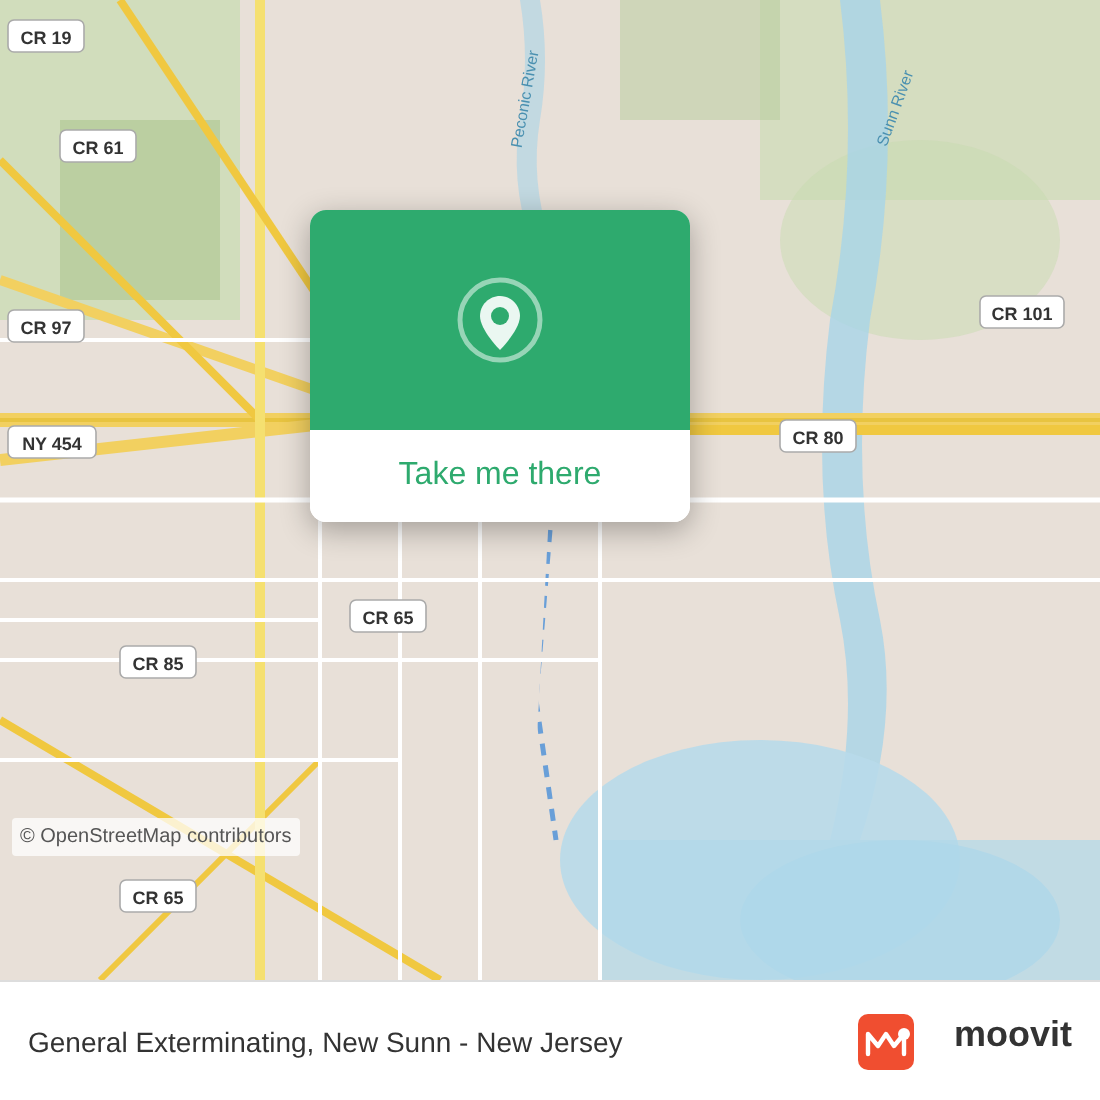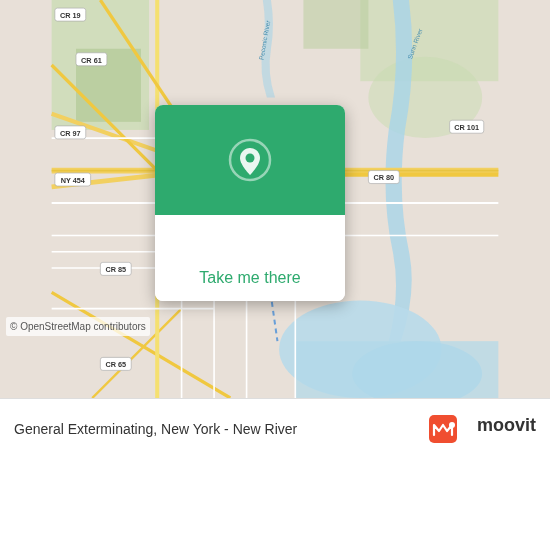--- a/index.html
+++ b/index.html
@@ -7,21 +7,21 @@
     body {
       width: 550px;
       height: 550px;
       overflow: hidden;
       font-family: Arial, sans-serif;
       position: relative;
     }
 
     #map-container {
       width: 550px;
-      height: 398px;
+      height: 490px;
       position: relative;
       overflow: hidden;
       background-color: #e8e0d8;
     }
 
     
     #map-svg {
       width: 100%;
       height: 100%;
       position: absolute;
@@ -58,21 +58,20 @@
       display: block;
       width: 100%;
       padding: 14px 10px;
       background: white;
       border: none;
       font-size: 16px;
       color: #2eaa6e;
       font-weight: 500;
       cursor: pointer;
       text-align: center;
-      margin-top: 40px;
     }
 
     #bottom-bar {
       width: 550px;
       height: 60px;
       background: white;
       display: flex;
       align-items: center;
       padding: 0 14px;
       border-top: 1px solid #ddd;
@@ -212,21 +211,21 @@
         <circle cx="22" cy="22" r="20" fill="none" stroke="white" stroke-width="2.5" opacity="0.5"></circle>
         <path d="M22 10 C16.5 10 12 14.5 12 20 C12 27 22 37 22 37 C22 37 32 27 32 20 C32 14.5 27.5 10 22 10 Z" fill="white" opacity="0.9"></path>
         <circle cx="22" cy="20" r="4.5" fill="#2eaa6e"></circle>
       </svg>
     </div>
     <button id="popup-button">Take me there</button>
   </div>
 </div>
 
 <div id="bottom-bar">
-  <span id="business-name">General Exterminating, New York - New River</span>
+  <span id="business-name">General Exterminating, New Sunn - New Jersey</span>
   <div id="moovit-logo">
 
     <svg id="moovit-m-icon" viewBox="0 0 28 28" xmlns="http://www.w3.org/2000/svg">
       <rect width="28" height="28" rx="5" fill="#f04e30"></rect>
 
       <path d="M5 20 L5 10 L10 16 L14 10 L18 16 L23 10 L23 20" stroke="white" stroke-width="2.2" fill="none" stroke-linejoin="round" stroke-linecap="round"></path>
 
       <circle cx="23" cy="10" r="3" fill="white"></circle>
     </svg>
     <span id="moovit-text">moovit</span>

